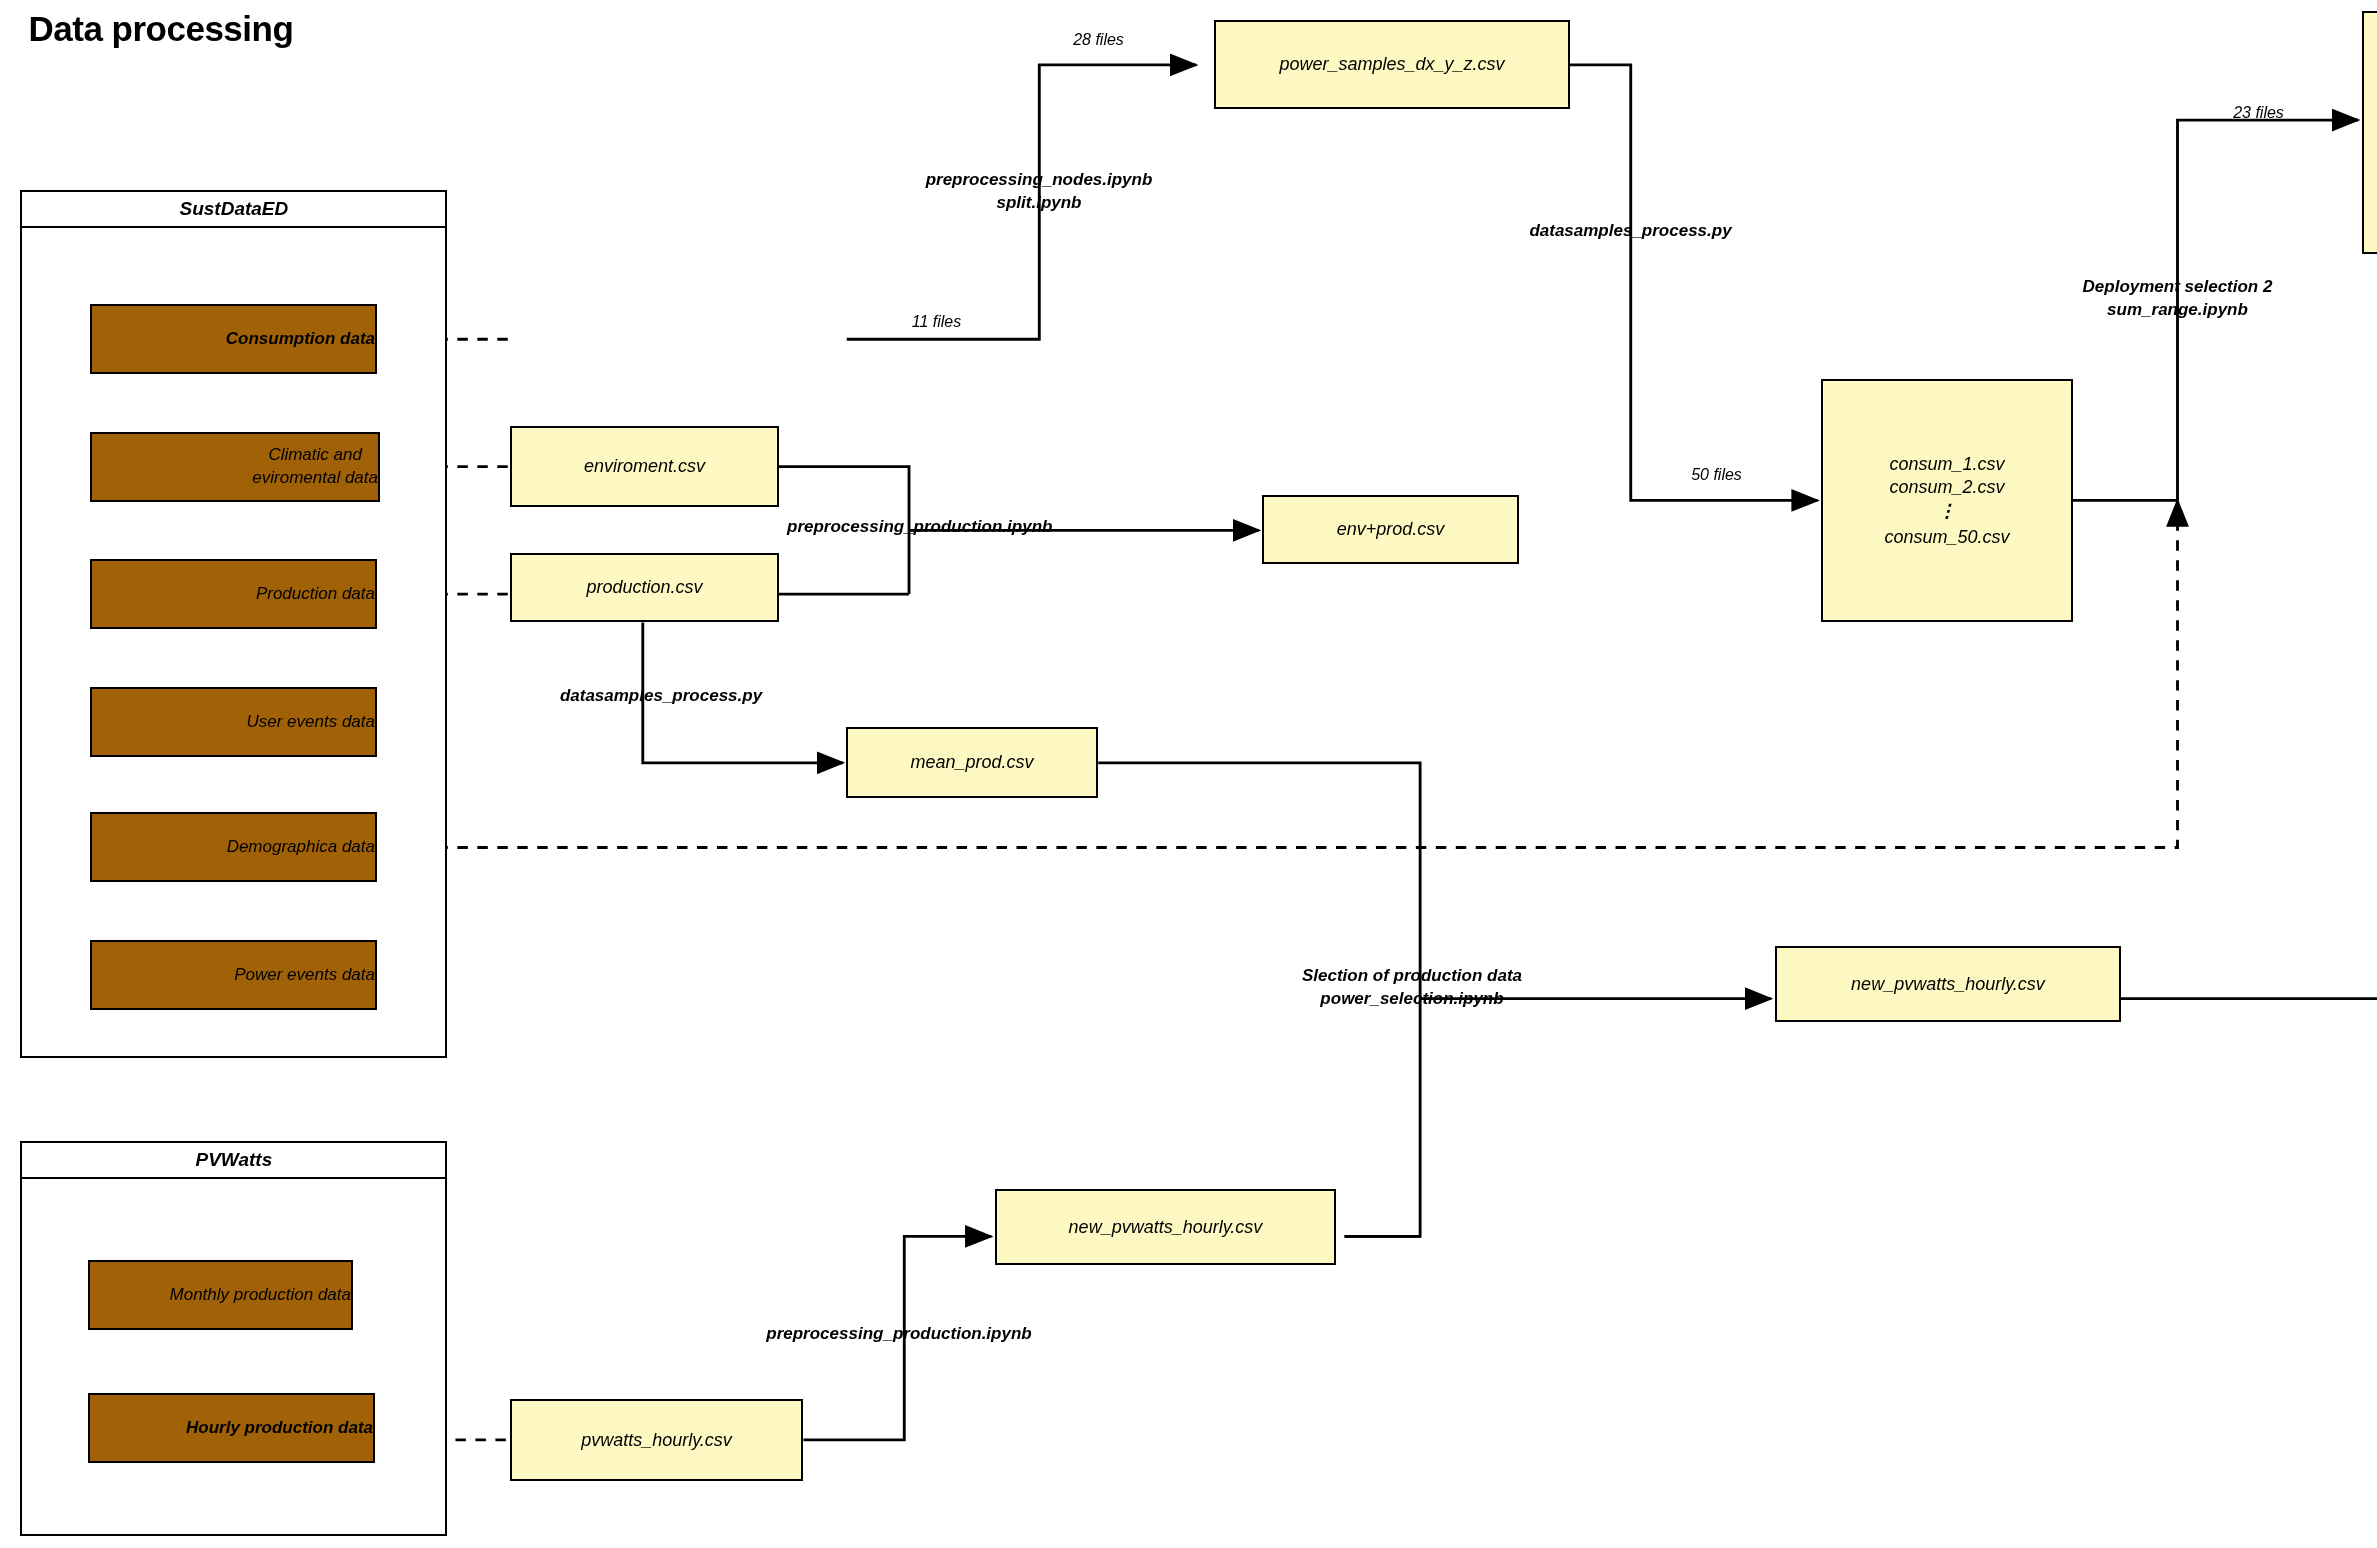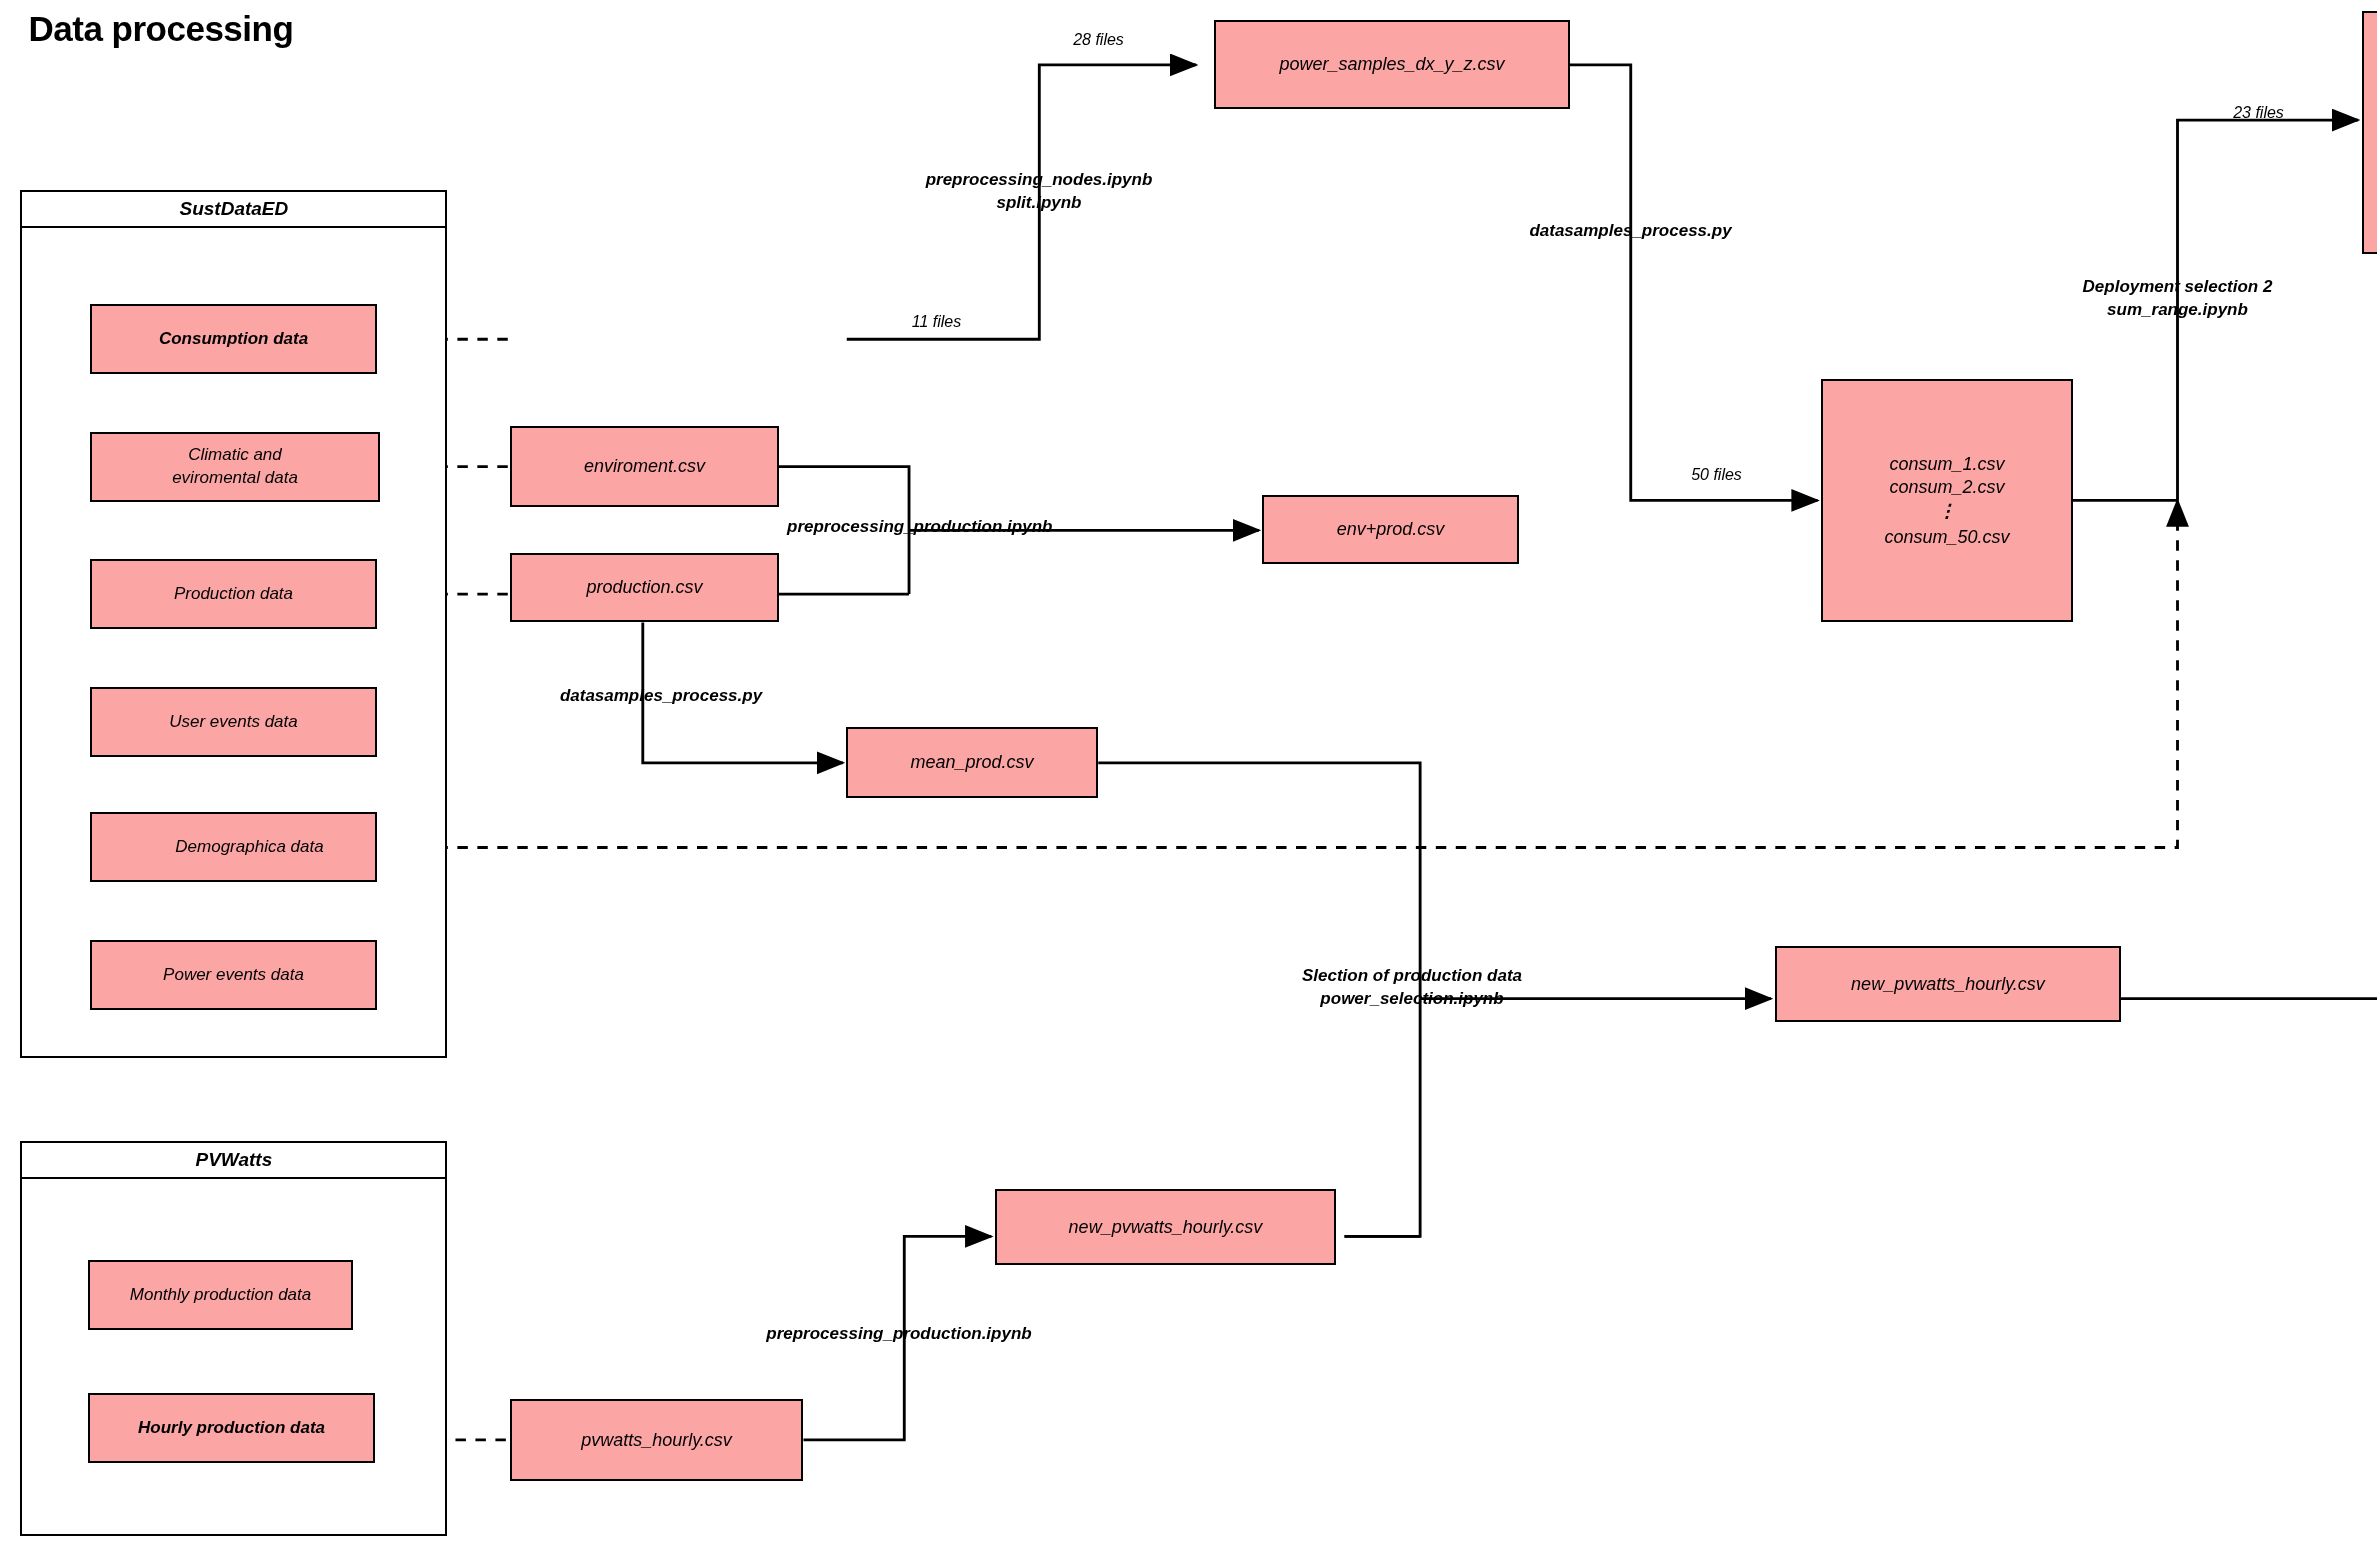--- a/index.html
+++ b/index.html
@@ -1,30 +1,30 @@
 <!DOCTYPE html>
 <html style="font-size:7.6px"><head>
 <meta charset="utf-8">
 <style>
   html,body{margin:0;padding:0;background:#ffffff;}
   body{font-family:"Liberation Sans", sans-serif;}
   #stage{position:relative;width:2971px;height:1549px;background:#fff;overflow:hidden;}
   svg#wires{position:absolute;left:0;top:0;width:2971px;height:1549px;}
 
   .node{position:absolute;box-sizing:border-box;display:flex;align-items:center;justify-content:center;
-        text-align:center;background:#fca5a5;border:2.4px solid #000;}
+        text-align:center;background:#fef9c3;border:2.4px solid #000;}
   .node .lbl{font-style:italic;font-size:18px;line-height:1.45;color:#000;white-space:pre-line;}
 
   .group{position:absolute;box-sizing:border-box;border:2.4px solid #000;background:#fff;}
   .group-title{position:absolute;left:0;right:0;top:0;height:33px;border-bottom:2.4px solid #000;
                display:flex;align-items:center;justify-content:center;}
   .group-title span{font-style:italic;font-weight:bold;font-size:19px;color:#000;}
 
-  .chip{position:absolute;box-sizing:border-box;background:#fca5a5;border:2.4px solid #000;
-        display:flex;align-items:center;justify-content:center;text-align:center;}
+  .chip{position:absolute;box-sizing:border-box;background:#a16207;border:2.4px solid #000;
+        display:flex;align-items:center;justify-content:flex-end;text-align:center;}
   .chip span{font-style:italic;font-size:17px;line-height:1.35;color:#000;white-space:pre-line;}
   .chip.bold span{font-weight:bold;}
 
   .edge-label{position:absolute;font-style:italic;font-size:16px;color:#000;white-space:pre-line;
               text-align:center;line-height:1.35;}
   .edge-label.bold{font-weight:bold;font-size:17px;}
 
   #page-title{position:absolute;left:28.5px;top:8.6px;font-size:35px;font-weight:bold;color:#000;
               font-family:"Liberation Sans", sans-serif;letter-spacing:-0.5px;}
 

